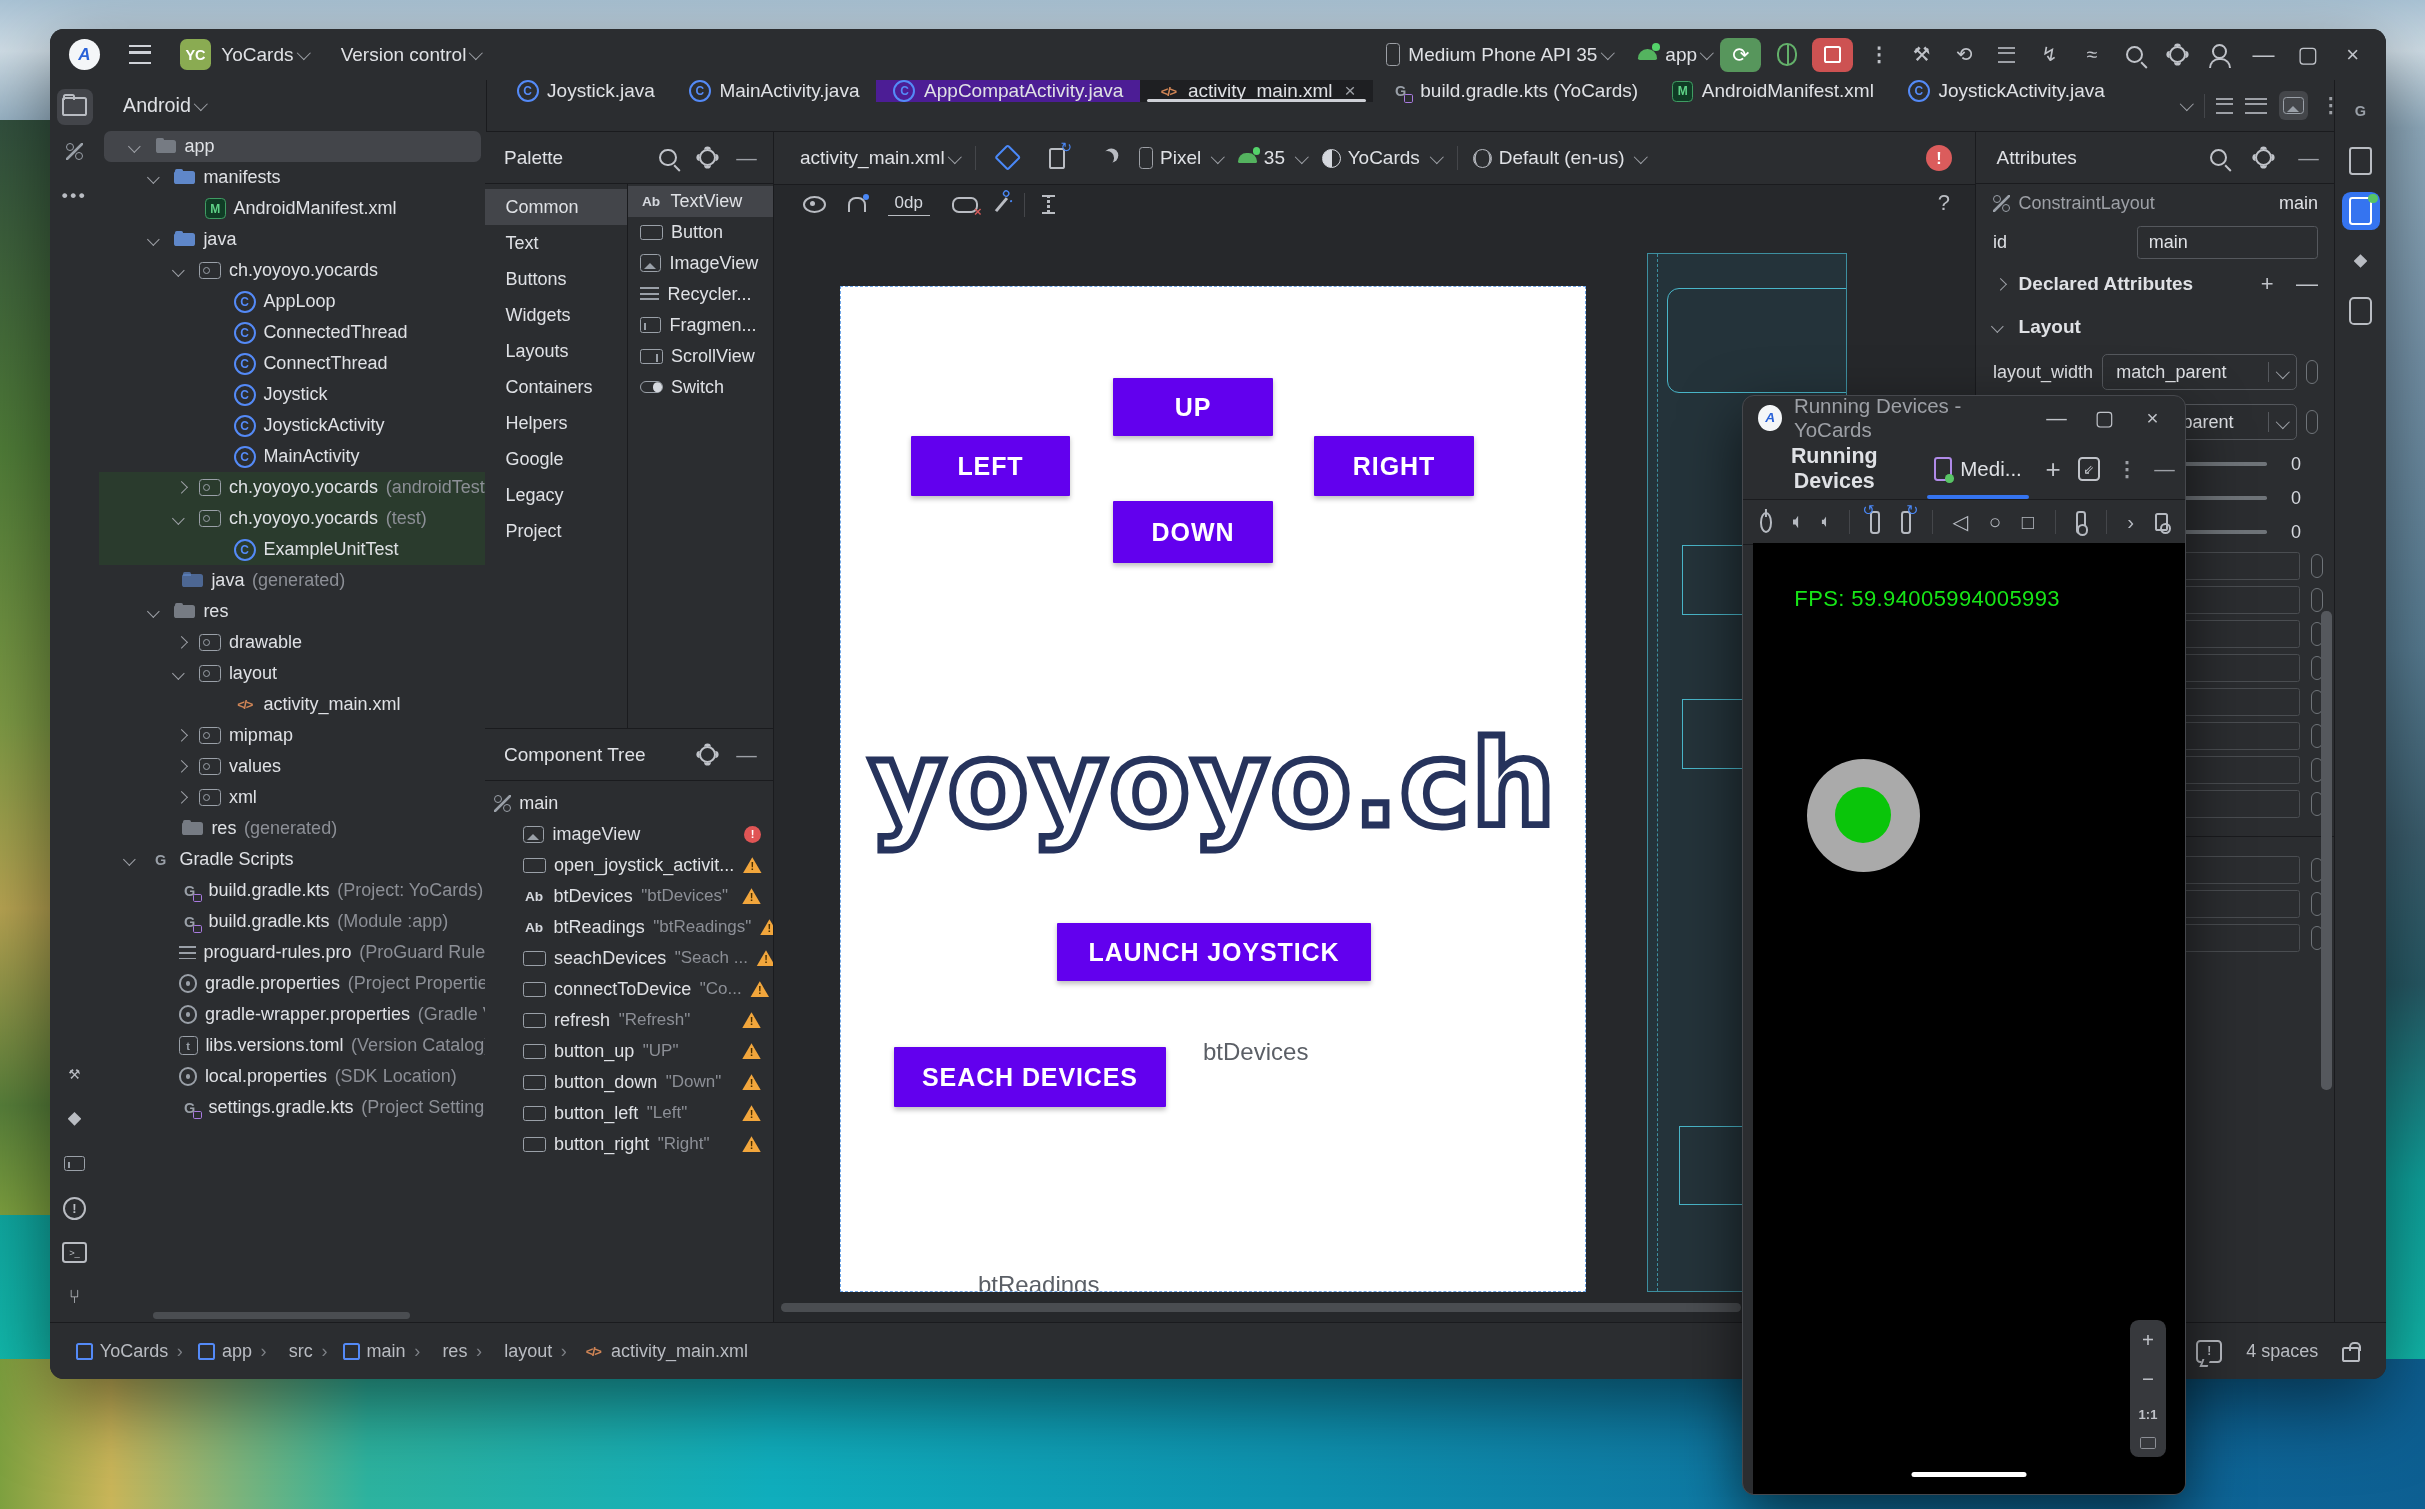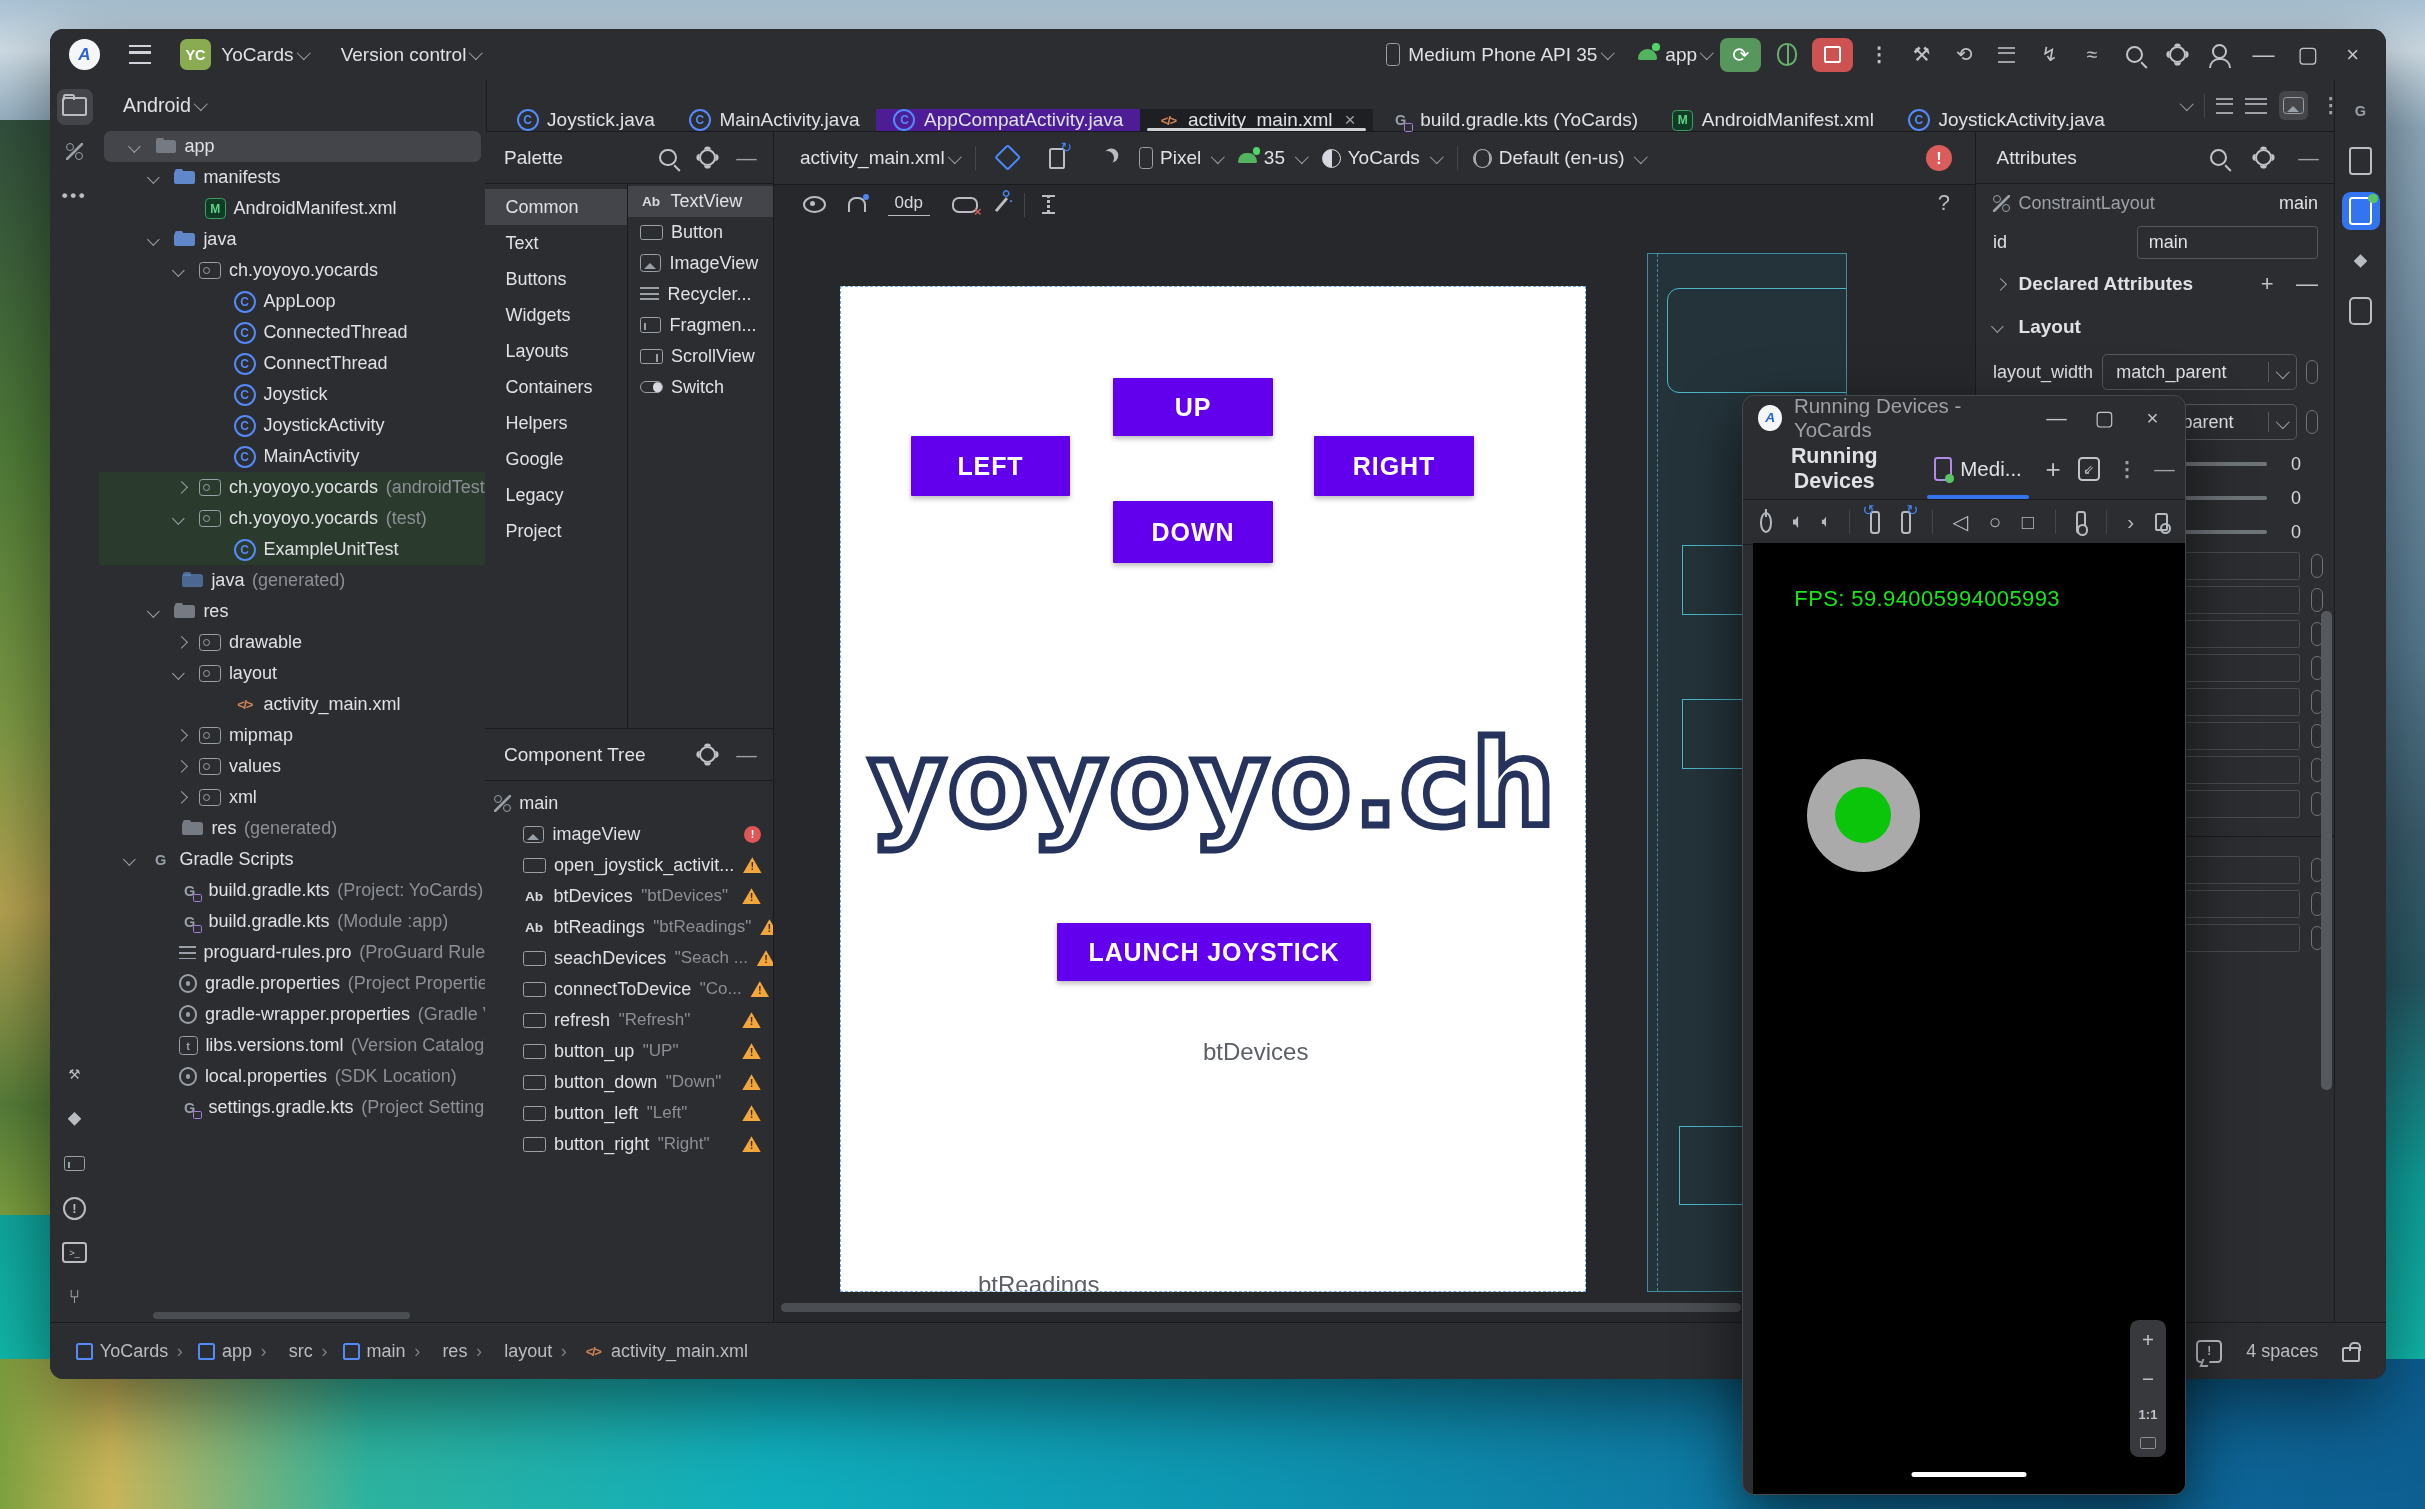--- a/index.html
+++ b/index.html
@@ -314,21 +314,21 @@
           <span class="person"></span>
         </div>
       <div class="wctl">—</div>
       <div class="wctl">▢</div>
       <div class="wctl">×</div>
     </div>
   </div>
 
   <div class="tabsrow">
     <div style="width:14.5px"></div>
-    <div style="display:flex;align-items:flex-end">
+    <div style="display:flex;align-items:flex-start">
 
     <div class="tab">
           <span class="ic ic-class"></span>
           <span>Joystick.java</span>
 
         </div>
         <div class="tab">
           <span class="ic ic-class"></span>
           <span>MainActivity.java</span>
 
@@ -822,20 +822,21 @@
       <span class="help">?</span>
     </div>
 
     <div class="canvas">
       <button class="cbtn" style="left: 272px; top: 91px; width: 160px; height: 58px; background: rgb(98, 0, 238);">UP</button>
       <button class="cbtn" style="left: 70px; top: 149px; width: 159px; height: 60px; background: rgb(98, 0, 238);">LEFT</button>
       <button class="cbtn" style="left: 473px; top: 149px; width: 160px; height: 60px; background: rgb(98, 0, 238);">RIGHT</button>
       <button class="cbtn" style="left: 272px; top: 214px; width: 160px; height: 62px; background: rgb(98, 0, 238);">DOWN</button>
       <div class="brand" style="-webkit-text-stroke: 6.8px rgb(38, 51, 92);">yoyoyo.ch</div>
       <button class="cbtn" style="left: 216px; top: 636px; width: 314px; height: 58px; background: rgb(98, 0, 238);">LAUNCH JOYSTICK</button>
+      <button class="cbtn" style="left: 53px; top: 760px; width: 272px; height: 60px; background: rgb(98, 0, 238);">SEACH DEVICES</button>
       <div class="cantxt" style="left:362px;top:751px">btDevices</div>
       <div class="cantxt" style="left:137px;top:984px">btReadings</div>
     </div>
 
     <div class="blueprint">
       <span class="bp-dash" style="left:8.6px"></span>
       <div class="bp-box" style="left:19px;top:34px;width:222px;height:103px;border-radius:12px"></div>
       <div class="bp-box" style="left:34px;top:291px;width:171px;height:68px">B</div>
       <div class="bp-box" style="left:34px;top:445px;width:171px;height:68px">B</div>
       <div class="bp-box" style="left:31px;top:872px;width:188px;height:77px">□</div>

